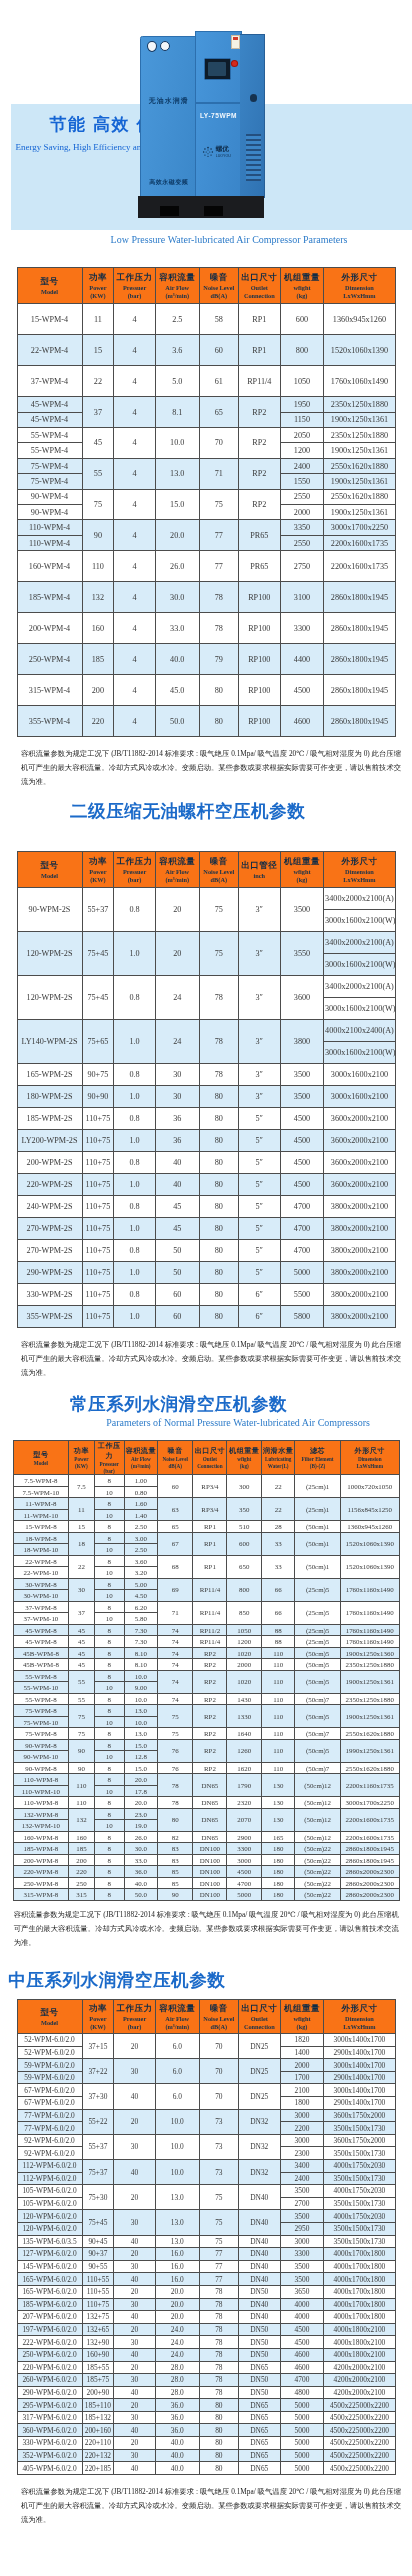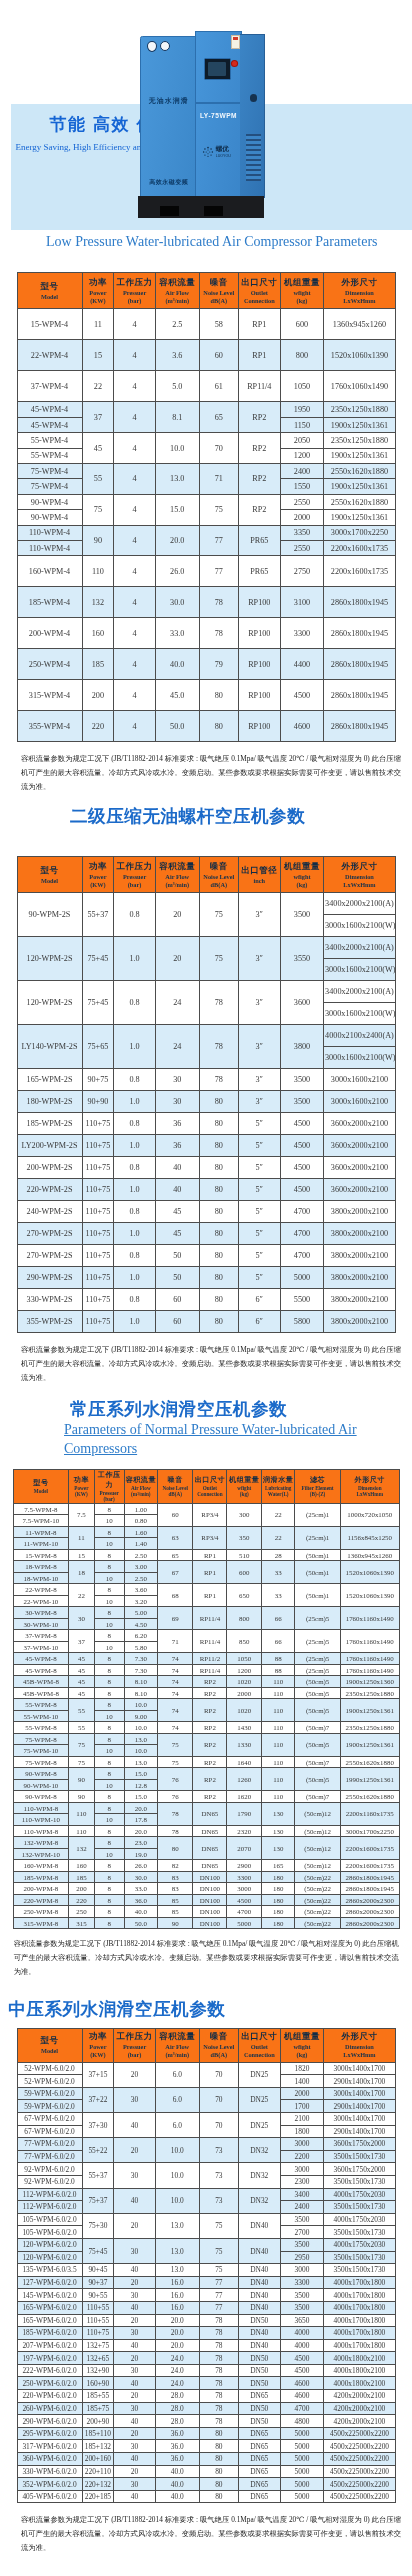--- a/index.html
+++ b/index.html
@@ -44,27 +44,27 @@
   .m-grille{position:absolute;right:3.3px;bottom:16.5px;width:14.3px;height:47px;
             background:repeating-linear-gradient(180deg,#244f7e 0 1.6px,#3c85c6 1.6px 5px);}
   .m-hole{position:absolute;right:6.6px;top:59px;width:7.7px;height:7.7px;border-radius:50%;background:#16324f;}
   .m-base{position:absolute;left:1.1px;right:0;bottom:0;height:22.5px;background:#1b1c1f;}
   .m-slot{position:absolute;bottom:2.2px;width:18.7px;height:10px;background:#050505;}
   .m-slot.s1{left:22px;} .m-slot.s2{left:66px;}
 
   
   .sec-title{font-family:"Liberation Sans","DejaVu Sans",sans-serif;font-weight:bold;
              font-size:17.6px;color:#1b6ac9;margin:0;letter-spacing:0.5px;line-height:1.15;}
-  .sec-sub{font-size:14px;color:#2e7cc9;margin:3.3px 0 0 0;line-height:1.3;}
+  .sec-sub{font-size:10px;color:#2e7cc9;margin:3.3px 0 0 0;line-height:1.3;text-align:center;}
   .sec-sub:empty{display:none;}
   #sec0 .sec-title{margin-left:41px;margin-top:18.7px;}
   #sec0 .sec-sub{margin-left:46px;}
   #sec1 .sec-title{margin-left:70px;margin-top:12px;}
   #sec2 .sec-title{margin-left:70px;margin-top:14.3px;}
-  #sec2 .sec-sub{margin-left:64px;margin-top:2.2px;text-decoration:underline;}
+  #sec2 .sec-sub{margin-left:64px;margin-top:2.2px;}
   #sec3 .sec-title{margin-left:8.2px;margin-top:20px;}
   #sec3 .sec-sub{margin-left:8.2px;margin-top:2.2px;}
 
   
   table.spec{border-collapse:collapse;table-layout:fixed;border:1.1px solid #434343;}
   table.spec th,table.spec td{border:0.5px solid #4c4c4c;text-align:center;vertical-align:middle;
       overflow:hidden;padding:0 0.5px;}
   table.spec thead th{background:#f97316;}
   table.spec .zh{font-family:"Liberation Sans","DejaVu Sans",sans-serif;font-weight:bold;
       color:#102c46;letter-spacing:0.5px;}

